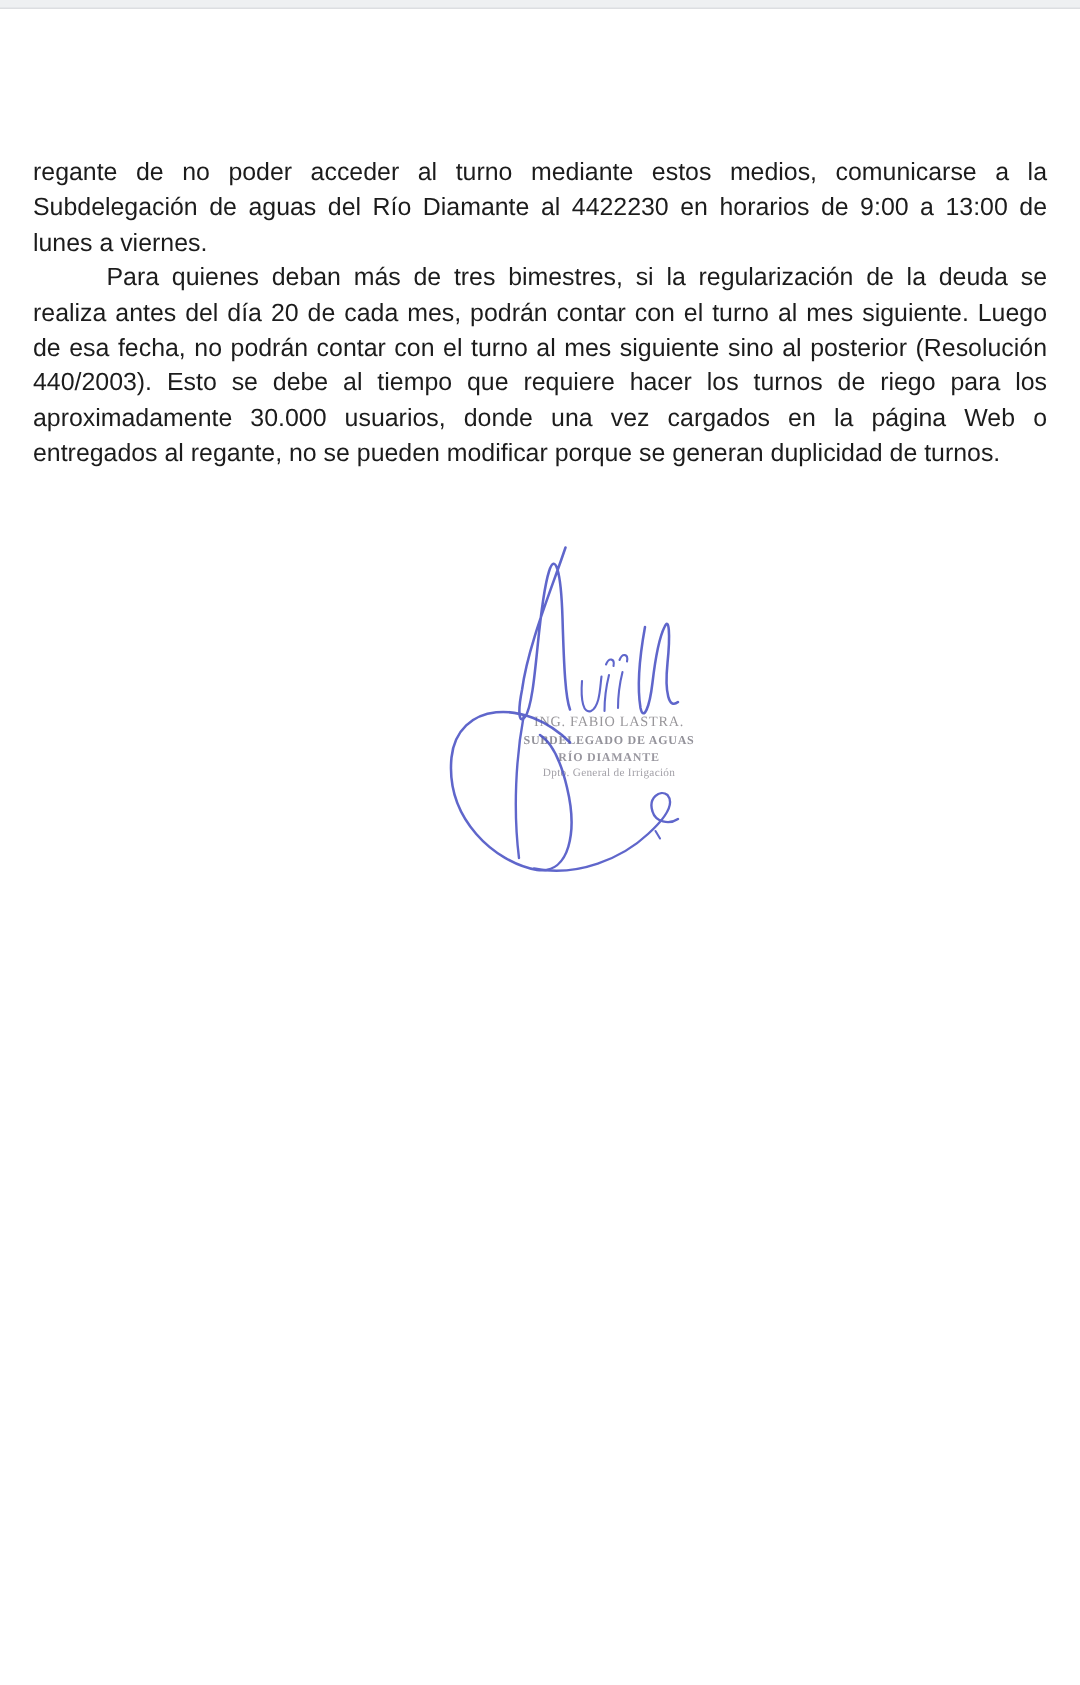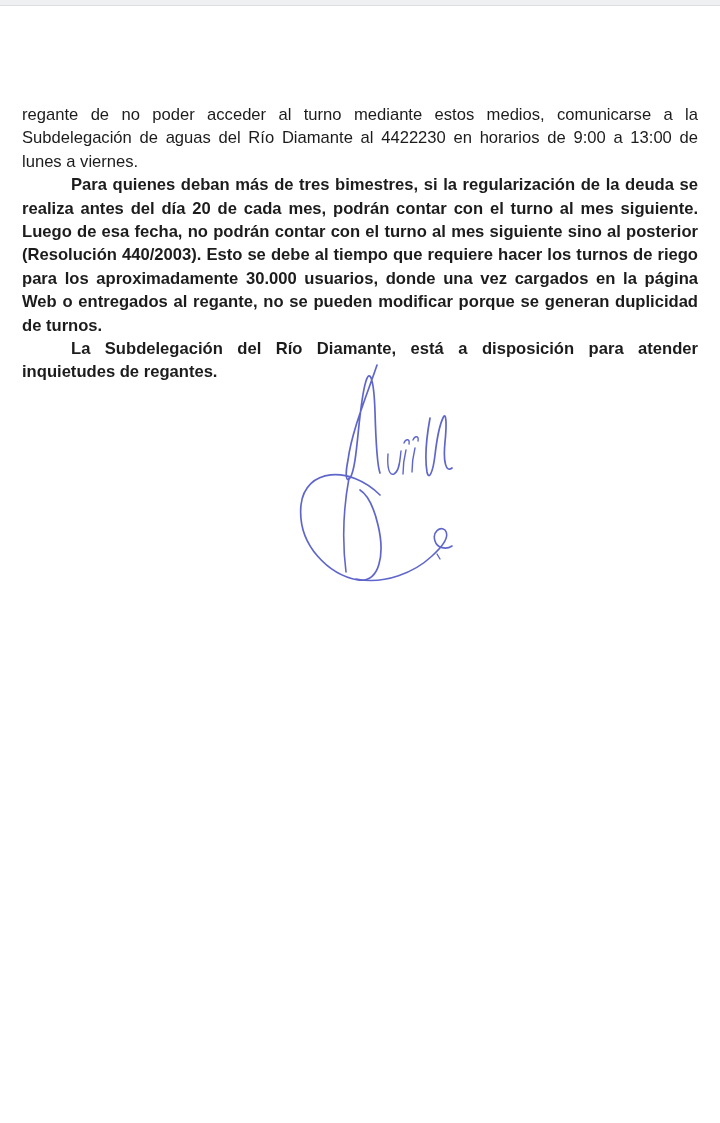--- a/index.html
+++ b/index.html
@@ -31,21 +31,20 @@
     color: #1c1c1c;
     font-size: 16.6px;
     line-height: 23.4px;
   }
   .para {
     margin: 0;
     text-align: justify;
   }
   .para.indent {
     text-indent: 49px;
-    font-weight: bold;
   }
   .para.closing {
     text-align: left;
   }
   .signature-block {
     position: absolute;
     top: 360px;
     left: 280px;
     width: 270px;
     height: 228px;
@@ -76,25 +75,30 @@
 </head>
 <body>
 
 <div class="viewport">
 
   <div class="top-strip"></div>
 
   <div class="doc">
     <p class="para">regante de no poder acceder al turno mediante estos medios, comunicarse a la Subdelegación de aguas del Río Diamante al 4422230 en horarios de 9:00 a 13:00 de lunes a viernes.</p>
     <p class="para indent">Para quienes deban más de tres bimestres, si la regularización de la deuda se realiza antes del día 20 de cada mes, podrán contar con el turno al mes siguiente. Luego de esa fecha, no podrán contar con el turno al mes siguiente sino al posterior (Resolución 440/2003). Esto se debe al tiempo que requiere hacer los turnos de riego para los aproximadamente 30.000 usuarios, donde una vez cargados en la página Web o entregados al regante, no se pueden modificar porque se generan duplicidad de turnos.</p>
-    <p class="para indent">La Subdelegación del Río Diamante, está a disposición para atender inquietudes de regantes.</p>
   </div>
 
   <div class="signature-block">
 
+    <div class="stamp">
+      <div class="stamp-line stamp-l1">ING. FABIO LASTRA.</div>
+      <div class="stamp-line stamp-l2">SUBDELEGADO DE AGUAS</div>
+      <div class="stamp-line stamp-l3">RÍO DIAMANTE</div>
+      <div class="stamp-line stamp-l4">Dpto. General de Irrigación</div>
+    </div>
 
     <svg class="ink-svg" width="270" height="228" viewBox="0 0 270 228" fill="none" stroke-linecap="round" stroke-linejoin="round" opacity="0.88">
 
       <path stroke-width="1.7" d="M 97,5 C 88,32 72,70 68,100 C 65,115 66,123 70,118 C 78,107 78,46 86,21 C 90,8 94,20 95,52 C 96,86 97,105 100,113" stroke="#4a52c4"></path>
 
       <path stroke-width="1.4" d="M 108,94 C 107,107 109,116 114,114 C 120,111 120,98 121,91" stroke="#4a52c4"></path>
       <path stroke-width="1.4" d="M 126,90 C 124,98 123,106 123,114 M 124,83 C 126,78 130,79 129,84" stroke="#4a52c4"></path>
       <path stroke-width="1.4" d="M 135,88 C 133,96 132,104 132,112 M 133,80 C 135,75 139,76 138,81" stroke="#4a52c4"></path>
 
       <path stroke-width="1.7" d="M 150,58 C 146,80 145,100 147,112 C 149,121 153,112 155,95 C 157,78 159,66 163,58 C 166,51 167,62 165,82 C 163,102 166,113 172,108" stroke="#4a52c4"></path>

